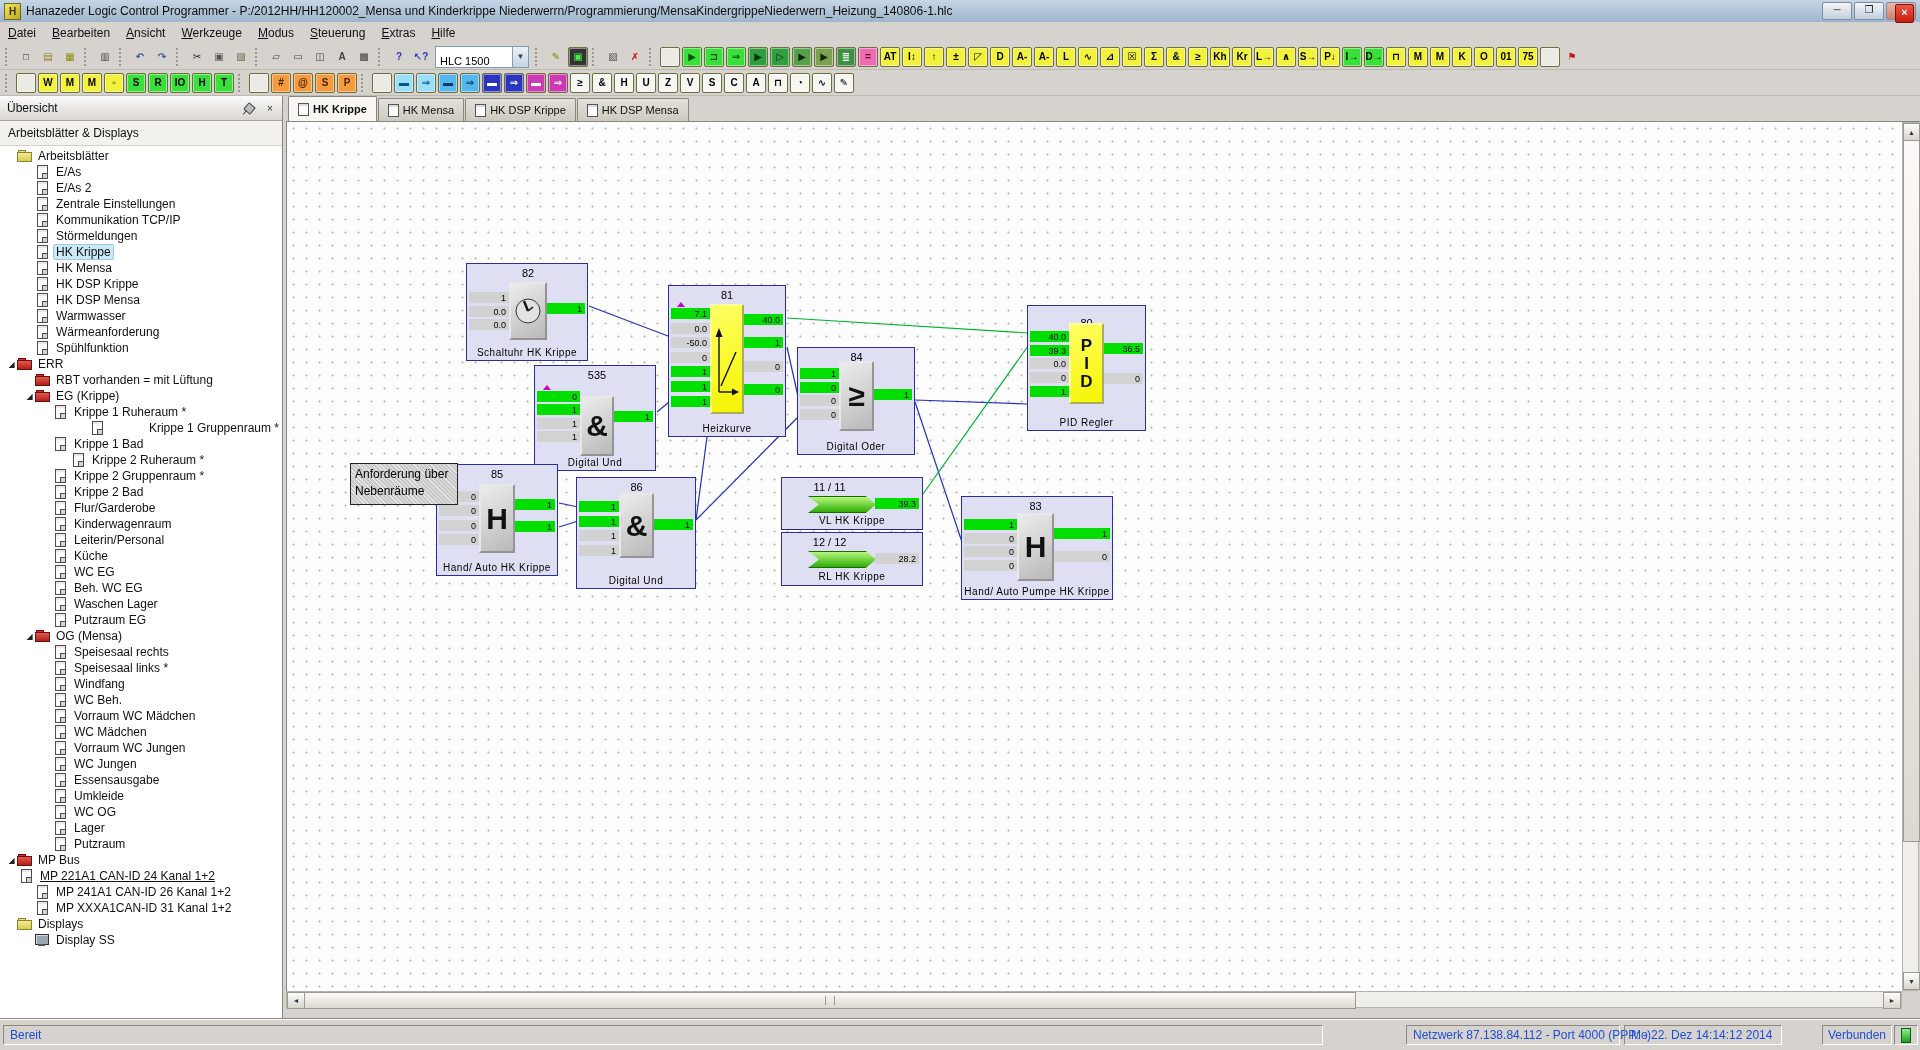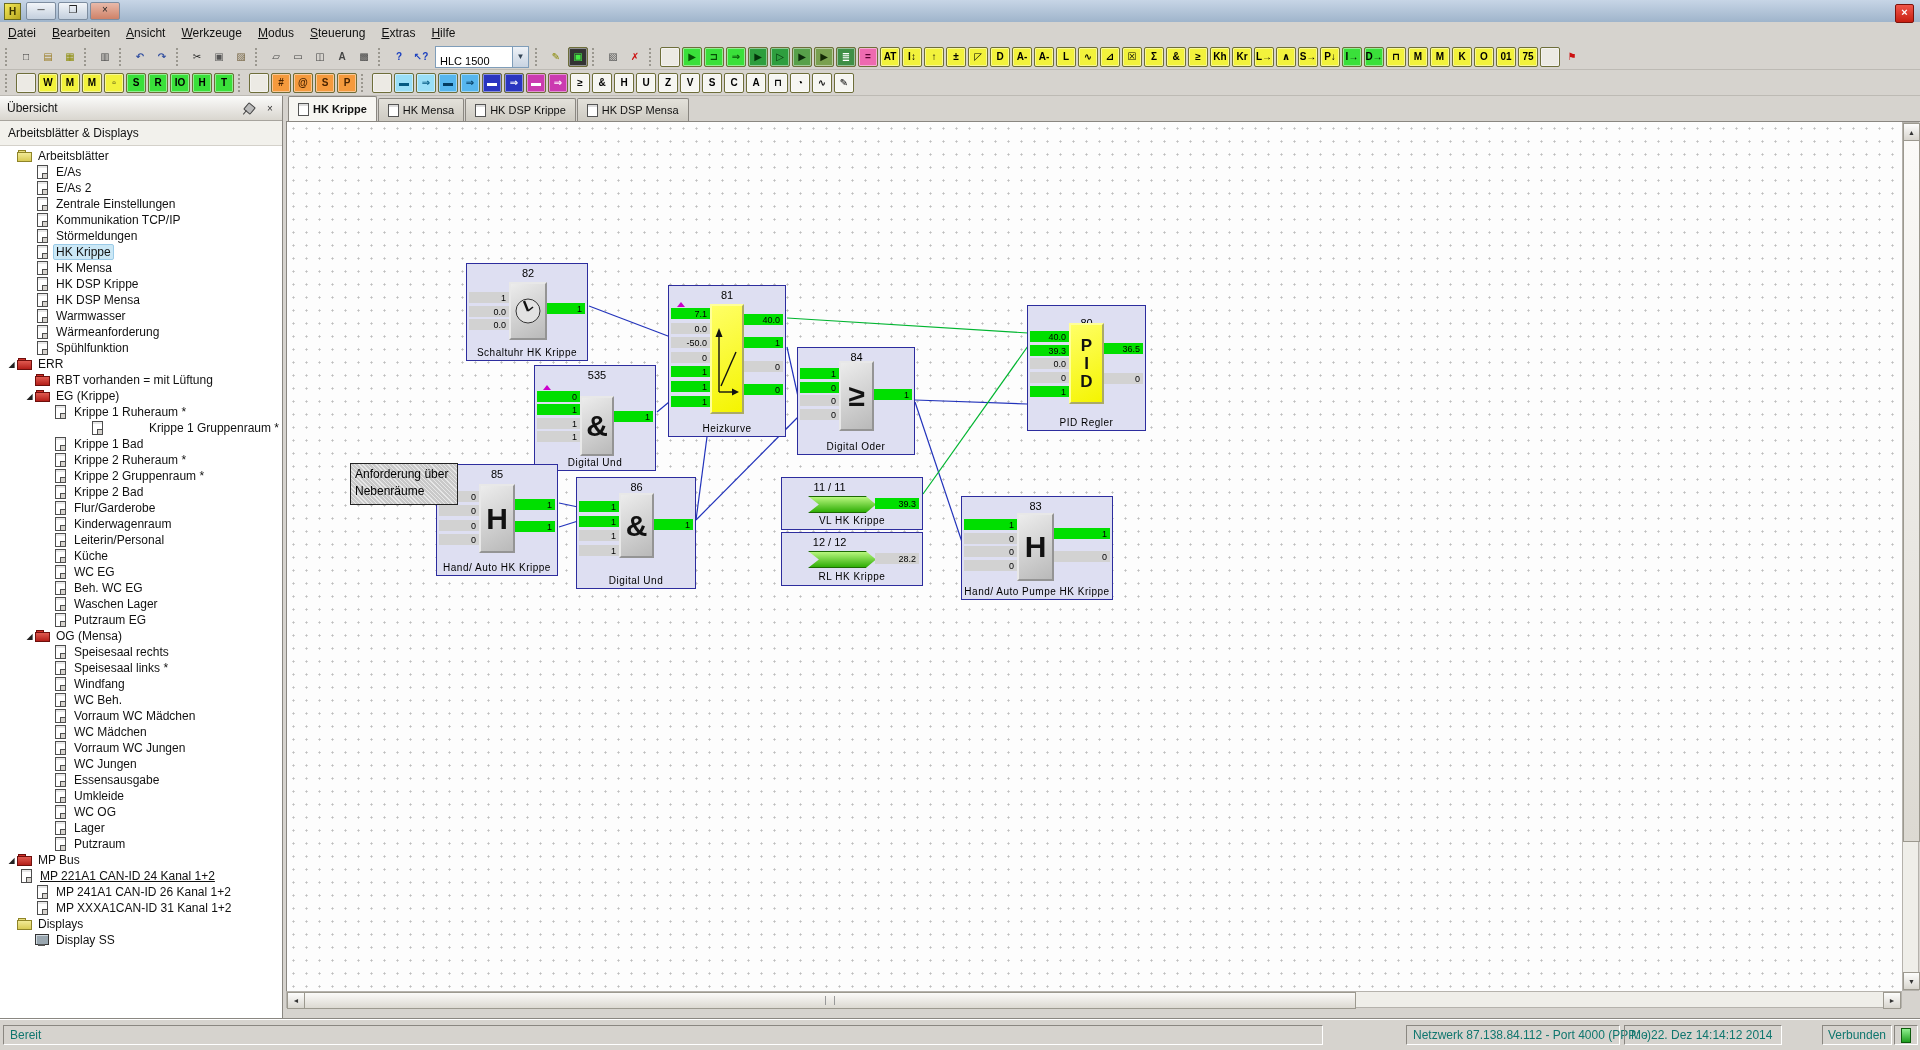--- a/index.html
+++ b/index.html
@@ -114,32 +114,33 @@
     border:1px solid #b5b2ac;box-sizing:border-box;}
   .vscroll{position:absolute;left:1902px;top:122px;width:17px;height:869px;background:#efeee9;
     border:1px solid #b5b2ac;box-sizing:border-box;}
   .sarrow{position:absolute;background:linear-gradient(#fdfdfc,#d8d5ce);border:1px solid #9c998f;
     font-size:7px;color:#333;display:flex;align-items:center;justify-content:center;}
   .sthumb{position:absolute;background:linear-gradient(#fbfaf8,#dcd9d2);border:1px solid #9c998f;}
   .sgrip{position:absolute;left:50%;top:3px;width:8px;height:9px;transform:translateX(-50%);
     border-left:1px solid #999;border-right:1px solid #999;}
   
   .statusbar{position:absolute;left:0;top:1019px;width:100%;height:31px;background:#d6d3ce;
-    border-top:1px solid #fff;box-shadow:0 -1px 0 #8a8781;font-size:12px;color:#0f766e;}
+    border-top:1px solid #fff;box-shadow:0 -1px 0 #8a8781;font-size:12px;color:#1d4ed8;}
   .spanel{position:absolute;top:5px;height:20px;border:1px solid;border-color:#8a8781 #fff #fff #8a8781;
     display:flex;align-items:center;padding:0 6px;box-sizing:border-box;white-space:nowrap;}
   .connicon{width:13px;height:13px;background:linear-gradient(#8ef08e,#1f9e1f);border:1px solid #0d5c0d;margin-left:4px;}
 </style>
 </head>
 <body>
 
 <div id="app">
 
   <div class="titlebar">
     <div class="app-icon">H</div>
+    <span class="title-text">Hanazeder Logic Control Programmer - P:/2012HH/HH120002_Mensa und Kinderkrippe Niederwerrn/Programmierung/MensaKindergrippeNiederwern_Heizung_140806-1.hlc</span>
     <div class="winbtns">
       <div class="winbtn">─</div>
       <div class="winbtn">❐</div>
       <div class="winbtn close">×</div>
     </div>
   </div>
 
   <div class="menubar" id="menubar">
       <div class="menu-item"><u>D</u>atei</div>
       <div class="menu-item"><u>B</u>earbeiten</div>
@@ -371,21 +372,21 @@
         <div class="trow" style="padding-left: 42px; justify-content: space-between;">
           <div class="exp"></div>
           <div class="ico sheet"></div>
           <span class="lbl">Krippe 1 Gruppenraum *</span>
         </div>
         <div class="trow" style="padding-left: 42px;">
           <div class="exp"></div>
           <div class="ico sheet"></div>
           <span class="lbl">Krippe 1 Bad</span>
         </div>
-        <div class="trow" style="padding-left: 42px;">
+        <div class="trow" style="padding-left: 60px;">
           <div class="exp"></div>
           <div class="ico sheet"></div>
           <span class="lbl">Krippe 2 Ruheraum *</span>
         </div>
         <div class="trow" style="padding-left: 42px;">
           <div class="exp"></div>
           <div class="ico sheet"></div>
           <span class="lbl">Krippe 2 Gruppenraum *</span>
         </div>
         <div class="trow" style="padding-left: 42px;">

